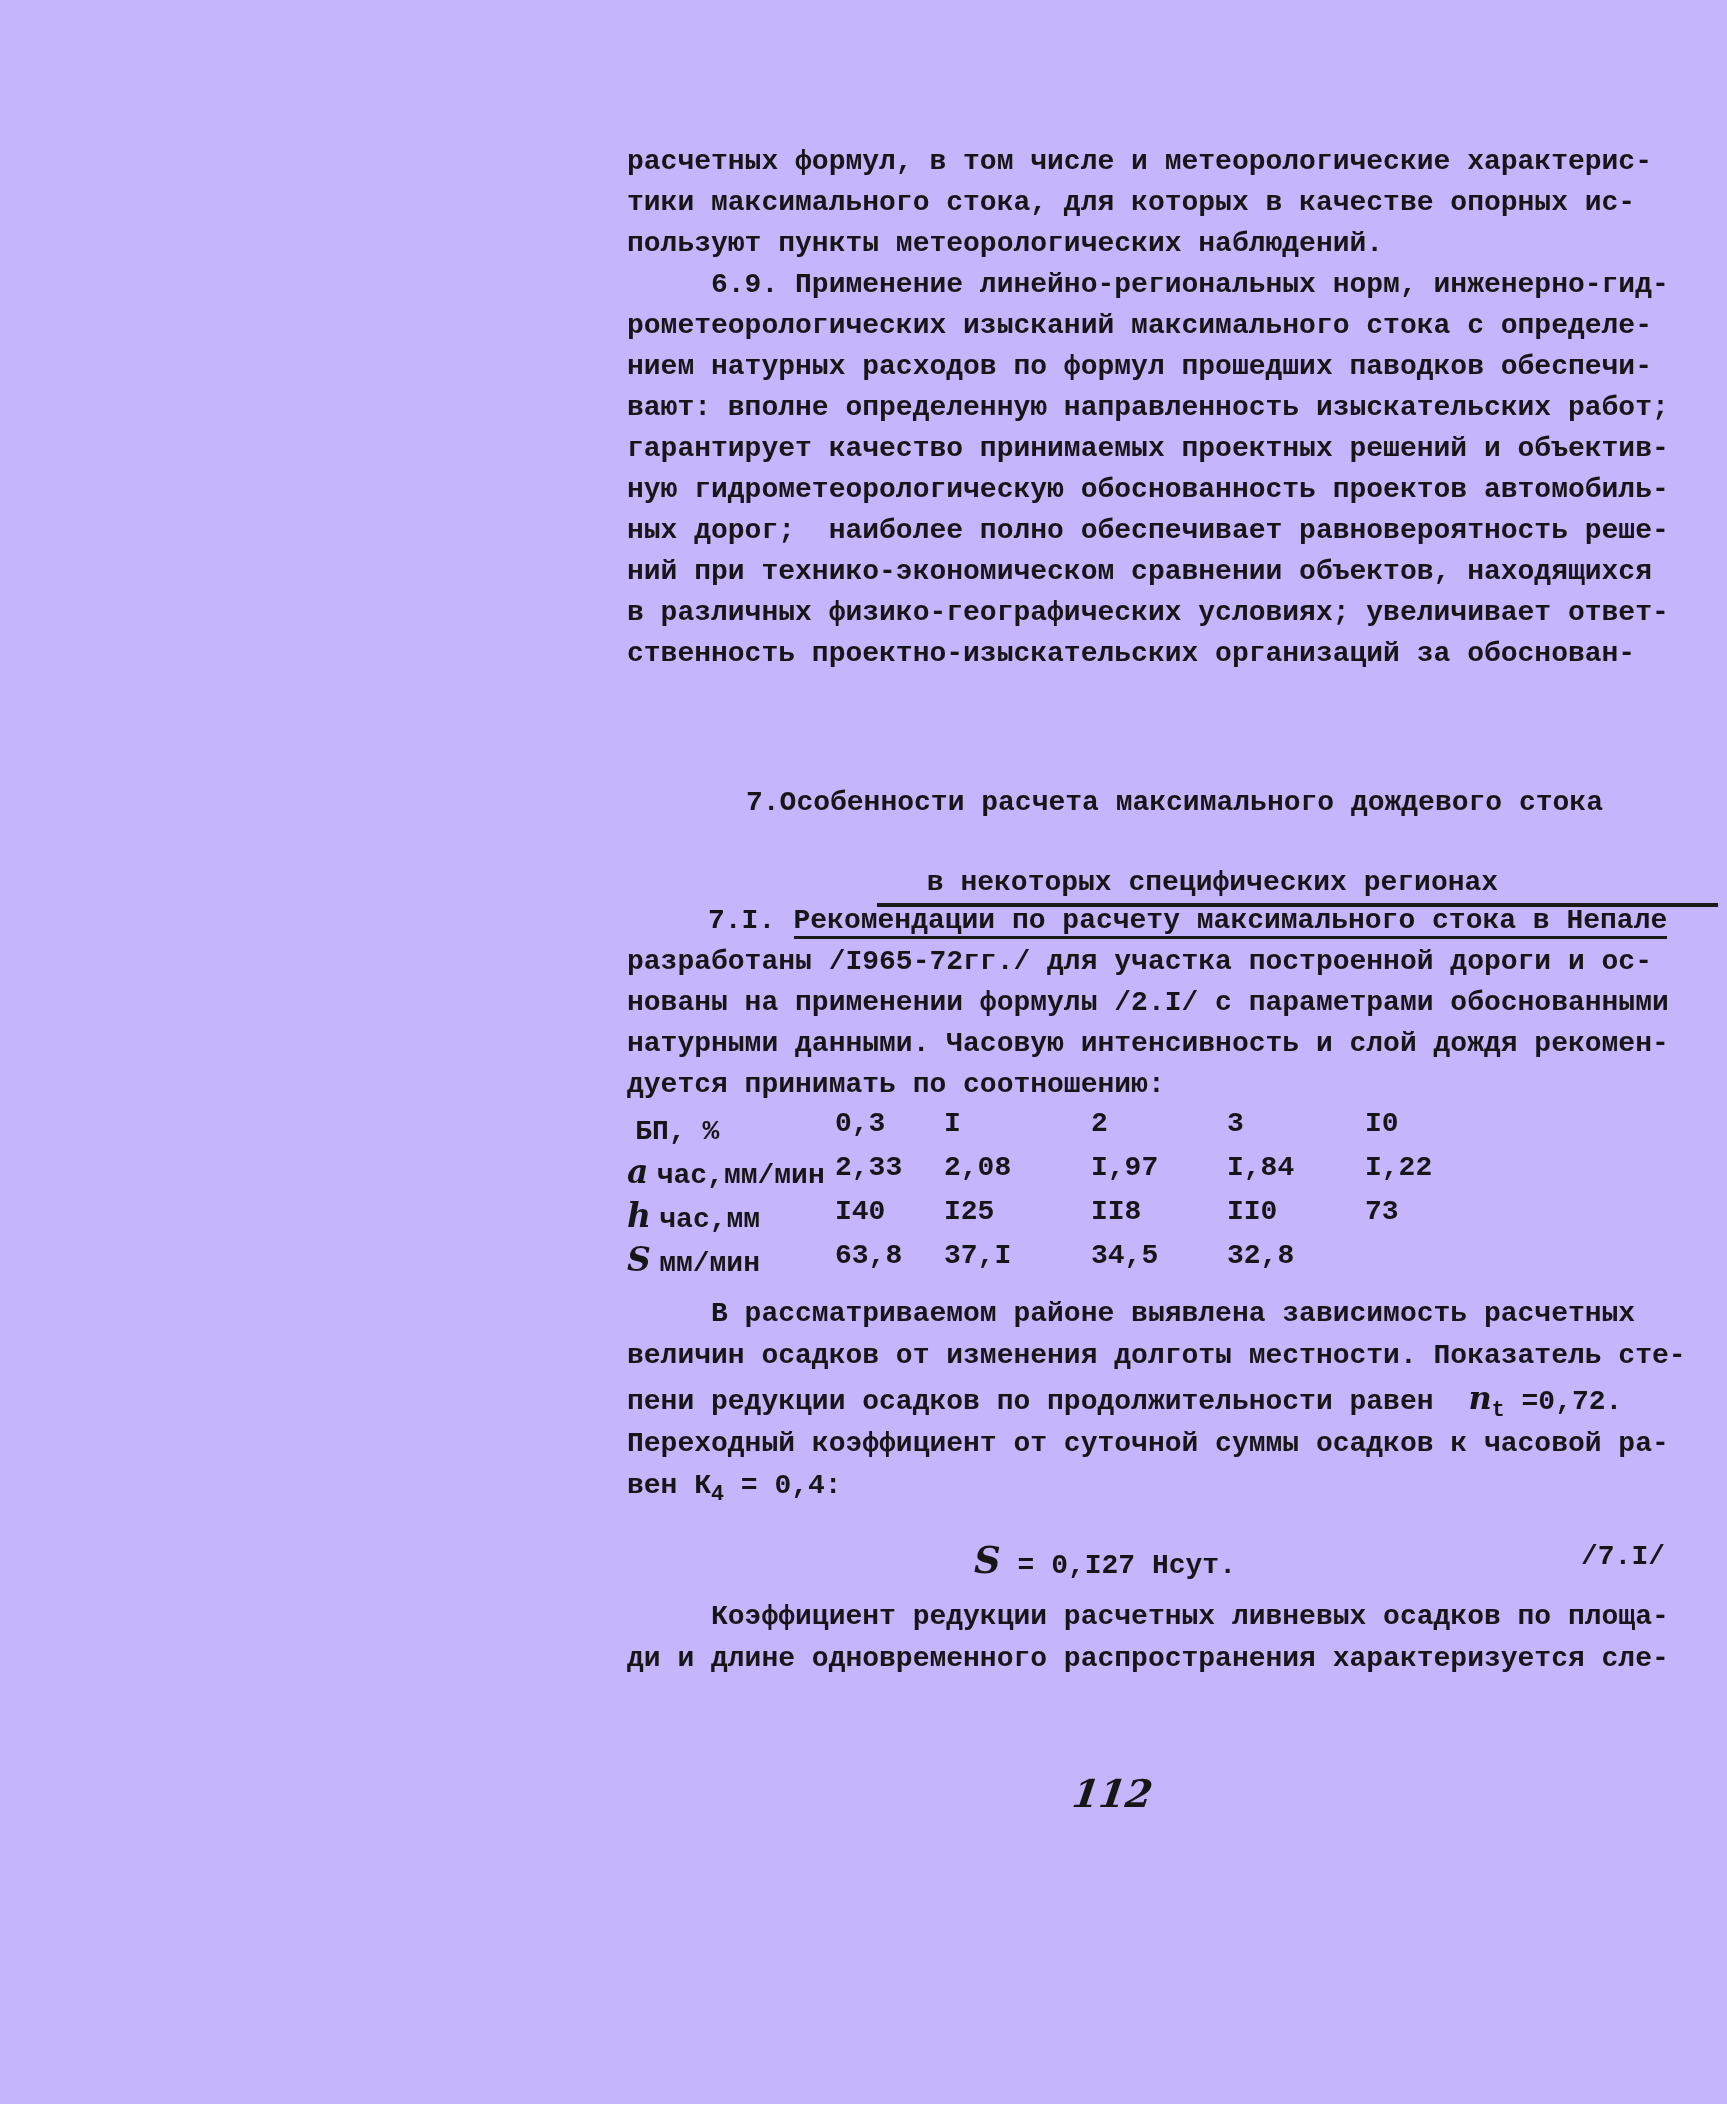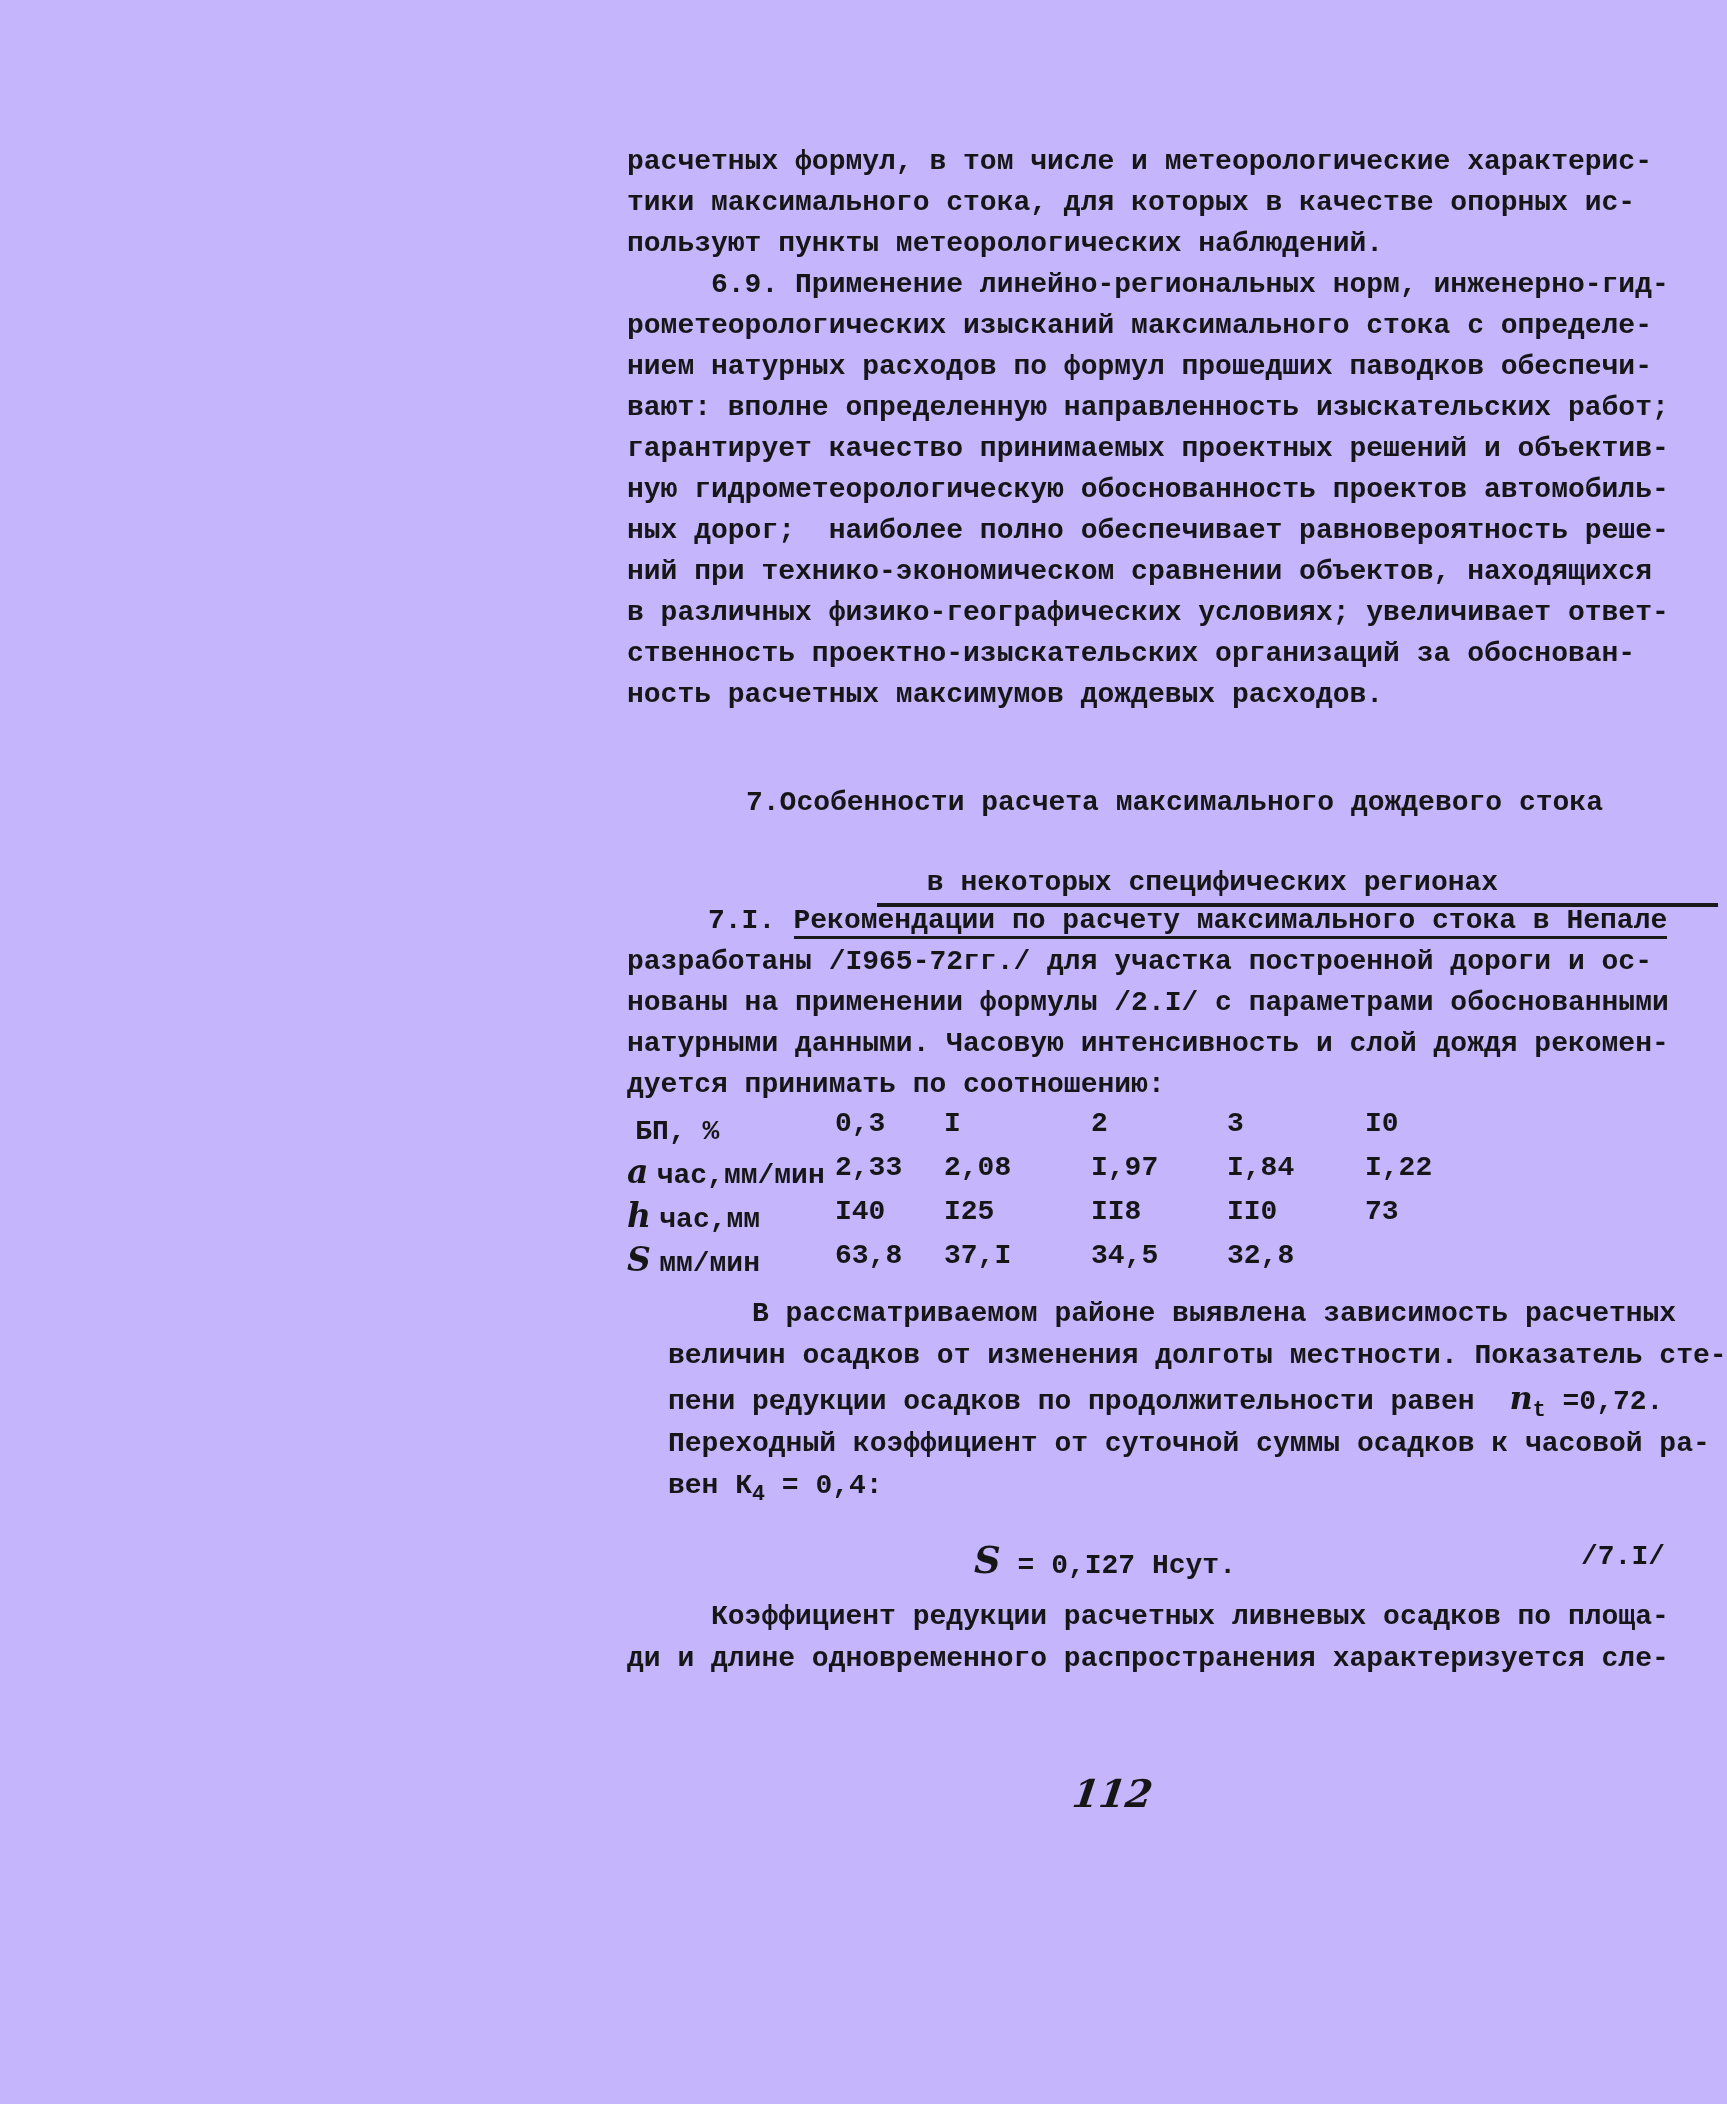--- a/index.html
+++ b/index.html
@@ -23,21 +23,21 @@
   .sec71{top:900px;line-height:41px;}
   .s71-num{margin-left:81px;margin-right:18.3px;}
   .u{border-bottom:3.3px solid #1a1a1a;}
   .ttable{top:1108px;width:1080px;height:183px;}
   .trow{position:absolute;left:0;width:1080px;height:44px;white-space:pre;}
   .trow.r0{top:0;} .trow.r1{top:44px;} .trow.r2{top:88px;} .trow.r3{top:132px;}
   .tlabel{position:absolute;left:0;top:0;white-space:pre;}
   .tcell{position:absolute;top:0;white-space:pre;}
   .c1{left:208px;} .c2{left:317px;} .c3{left:464px;} .c4{left:600px;} .c5{left:738px;}
   .script{font-family:"DejaVu Serif", serif;font-style:italic;font-weight:700;font-size:33px;margin-right:8.3px;}
-  .region{top:1293px;line-height:42px;margin-left:41px;}
+  .region{top:1293px;line-height:42px;}
   .var{font-family:"DejaVu Serif", serif;font-style:italic;font-weight:700;font-size:32px;margin-left:35px;}
   sub.sb{font-size:21.6px;line-height:0;}
   .formula-row{position:absolute;top:1538px;left:0;width:1640px;height:53px;}
   .formula{position:absolute;left:974px;top:0;white-space:pre;}
   .fsym{font-family:"DejaVu Serif", serif;font-style:italic;font-weight:700;font-size:37px;}
   .eqnum{position:absolute;left:1581px;top:3.3px;white-space:pre;}
   .closing{top:1596px;line-height:42px;}
   .pagenum{
     position:absolute;left:1073px;top:1771px;
     font-family:"DejaVu Serif", serif;font-style:italic;font-weight:700;
@@ -56,21 +56,20 @@
     <div class="line">     6.9. Применение линейно-региональных норм, инженерно-гид-</div>
     <div class="line">рометеорологических изысканий максимального стока с определе-</div>
     <div class="line">нием натурных расходов по формул прошедших паводков обеспечи-</div>
     <div class="line">вают: вполне определенную направленность изыскательских работ;</div>
     <div class="line">гарантирует качество принимаемых проектных решений и объектив-</div>
     <div class="line">ную гидрометеорологическую обоснованность проектов автомобиль-</div>
     <div class="line">ных дорог;  наиболее полно обеспечивает равновероятность реше-</div>
     <div class="line">ний при технико-экономическом сравнении объектов, находящихся</div>
     <div class="line">в различных физико-географических условиях; увеличивает ответ-</div>
     <div class="line">ственность проектно-изыскательских организаций за обоснован-</div>
-    <div class="line">ность расчетных максимумов дождевых расходов.</div>
   </div>
 
   <div class="block heading">
     <div class="h-line1">7.Особенности расчета максимального дождевого стока</div>
     <div class="h-line2">
       <span class="h-underline">в некоторых специфических регионах</span>
     </div>
   </div>
 
   <div class="block sec71">

